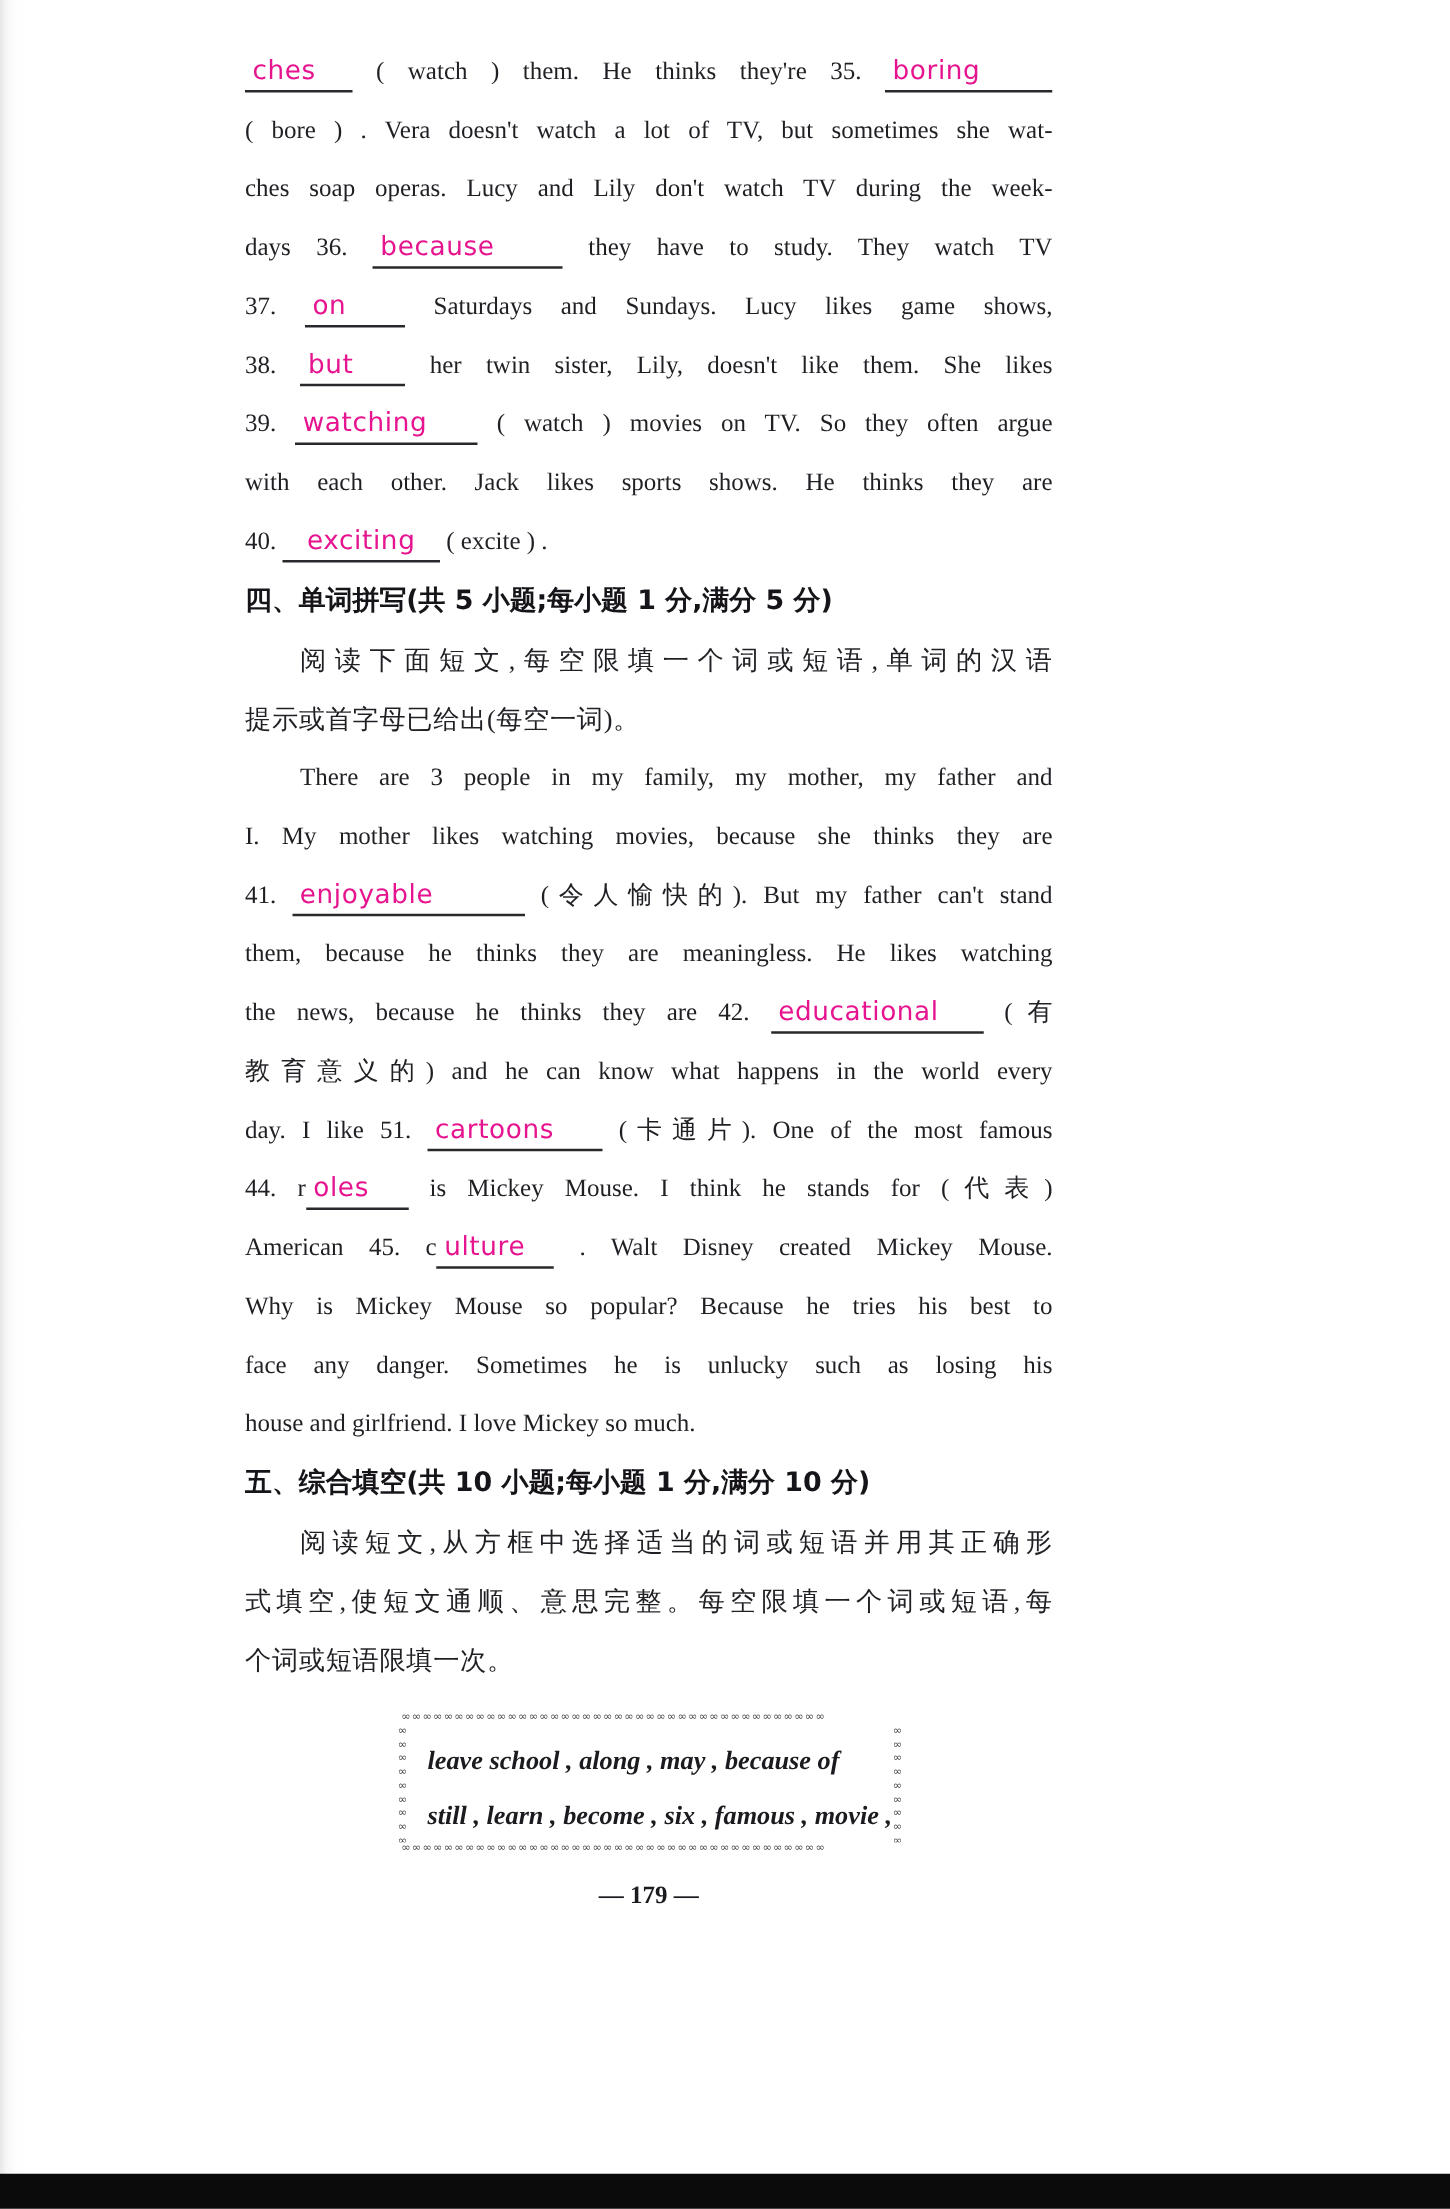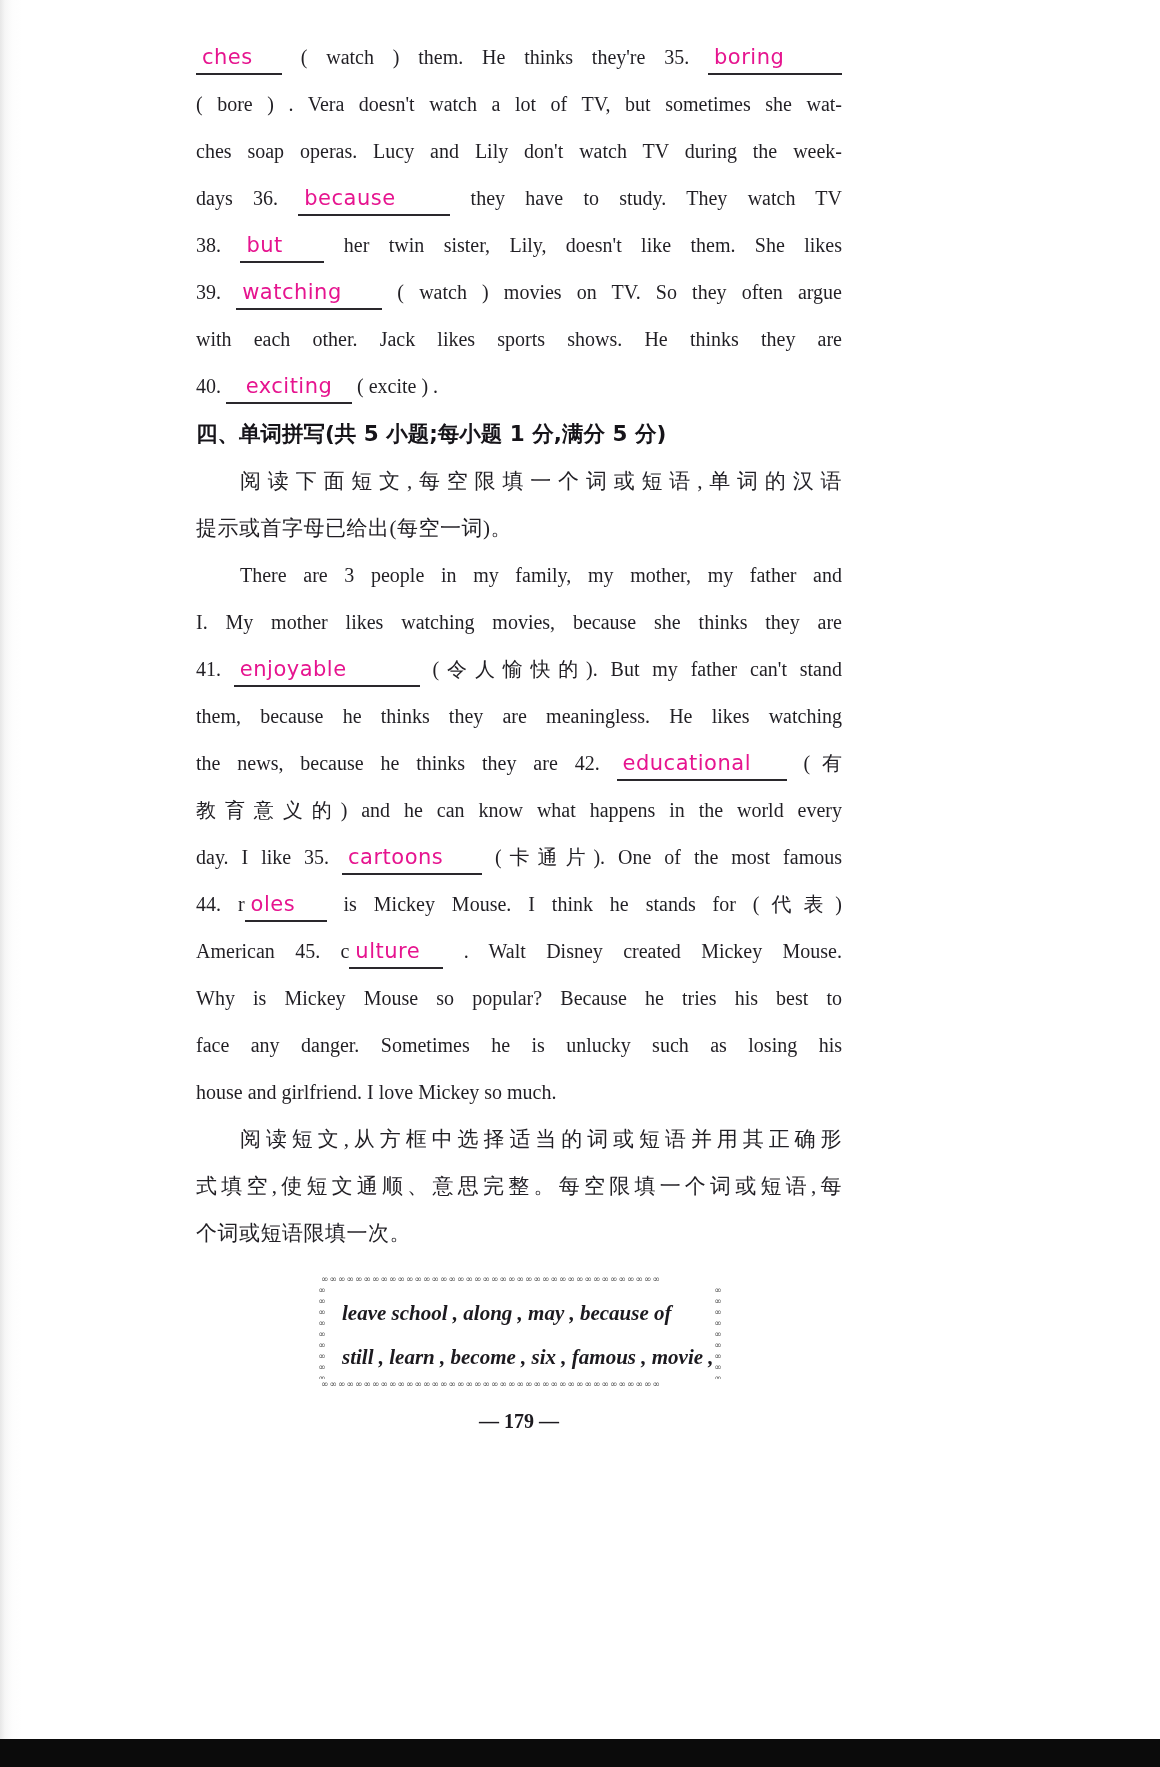--- a/index.html
+++ b/index.html
@@ -89,44 +89,46 @@
 </head>
 <body>
 
 <div class="sheet">
   <main class="content">
       <div class="para en">
         <div class="line just"><span class="blank" style="min-width: 86px;">ches</span><span class="txt"> ( watch ) them. He thinks they're 35. </span><span class="blank" style="min-width: 134px;">boring</span></div>
         <div class="line just"><span class="txt">( bore ) . Vera doesn't watch a lot of TV, but sometimes she wat-</span></div>
         <div class="line just"><span class="txt">ches soap operas. Lucy and Lily don't watch TV during the week-</span></div>
         <div class="line just"><span class="txt">days 36. </span><span class="blank" style="min-width: 152px; text-align: right;">because</span><span class="txt"> they have to study. They watch TV</span></div>
+        <div class="line just"><span class="txt">37. </span><span class="blank" style="min-width: 80px;">on</span><span class="txt"> Saturdays and Sundays. Lucy likes game shows,</span></div>
         <div class="line just"><span class="txt">38. </span><span class="blank" style="min-width: 84px;">but</span><span class="txt"> her twin sister, Lily, doesn't like them. She likes</span></div>
         <div class="line just"><span class="txt">39. </span><span class="blank" style="min-width: 146px;">watching</span><span class="txt"> ( watch ) movies on TV. So they often argue</span></div>
         <div class="line just"><span class="txt">with each other. Jack likes sports shows. He thinks they are</span></div>
         <div class="line"><span class="txt">40. </span><span class="blank" style="min-width: 126px;">exciting</span><span class="txt"> ( excite ) .</span></div>
       </div>
       <div class="head">四、单词拼写(共 5 小题;每小题 1 分,满分 5 分)</div>
       <div class="para cn">
         <div class="line just ind"><span class="txt">阅读下面短文,每空限填一个词或短语,单词的汉语</span></div>
         <div class="line"><span class="txt">提示或首字母已给出(每空一词)。</span></div>
       </div>
       <div class="para en">
         <div class="line just ind"><span class="txt">There are 3 people in my family, my mother, my father and</span></div>
         <div class="line just"><span class="txt">I. My mother likes watching movies, because she thinks they are</span></div>
         <div class="line just"><span class="txt">41. </span><span class="blank" style="min-width: 186px;">enjoyable</span><span class="txt"> (令人愉快的). But my father can't stand</span></div>
         <div class="line just"><span class="txt">them, because he thinks they are meaningless. He likes watching</span></div>
         <div class="line just"><span class="txt">the news, because he thinks they are 42. </span><span class="blank" style="min-width: 170px;">educational</span><span class="txt"> (有</span></div>
         <div class="line just"><span class="txt">教育意义的) and he can know what happens in the world every</span></div>
-        <div class="line just"><span class="txt">day. I like 35. </span><span class="blank" style="min-width: 140px;">cartoons</span><span class="txt"> (卡通片). One of the most famous</span></div>
+        <div class="line just"><span class="txt">day. I like 51. </span><span class="blank" style="min-width: 140px;">cartoons</span><span class="txt"> (卡通片). One of the most famous</span></div>
         <div class="line just"><span class="txt">44. r</span><span class="blank" style="min-width: 82px;">oles</span><span class="txt"> is Mickey Mouse. I think he stands for (代表)</span></div>
         <div class="line just"><span class="txt">American 45. c</span><span class="blank" style="min-width: 94px;">ulture</span><span class="txt"> . Walt Disney created Mickey Mouse.</span></div>
         <div class="line just"><span class="txt">Why is Mickey Mouse so popular?  Because he tries his best to</span></div>
         <div class="line just"><span class="txt">face any danger. Sometimes he is unlucky such as losing his</span></div>
         <div class="line"><span class="txt">house and girlfriend. I love Mickey so much.</span></div>
       </div>
+      <div class="head">五、综合填空(共 10 小题;每小题 1 分,满分 10 分)</div>
       <div class="para cn">
         <div class="line just ind"><span class="txt">阅读短文,从方框中选择适当的词或短语并用其正确形</span></div>
         <div class="line just"><span class="txt">式填空,使短文通顺、意思完整。每空限填一个词或短语,每</span></div>
         <div class="line"><span class="txt">个词或短语限填一次。</span></div>
       </div>
       <div class="wordbox">
         <div class="orn top">∞∞∞∞∞∞∞∞∞∞∞∞∞∞∞∞∞∞∞∞∞∞∞∞∞∞∞∞∞∞∞∞∞∞∞∞∞∞∞∞</div>
         <div class="orn bottom">∞∞∞∞∞∞∞∞∞∞∞∞∞∞∞∞∞∞∞∞∞∞∞∞∞∞∞∞∞∞∞∞∞∞∞∞∞∞∞∞</div>
         <div class="orn side left">∞∞∞∞∞∞∞∞∞∞∞∞</div>
         <div class="orn side right">∞∞∞∞∞∞∞∞∞∞∞∞</div>

